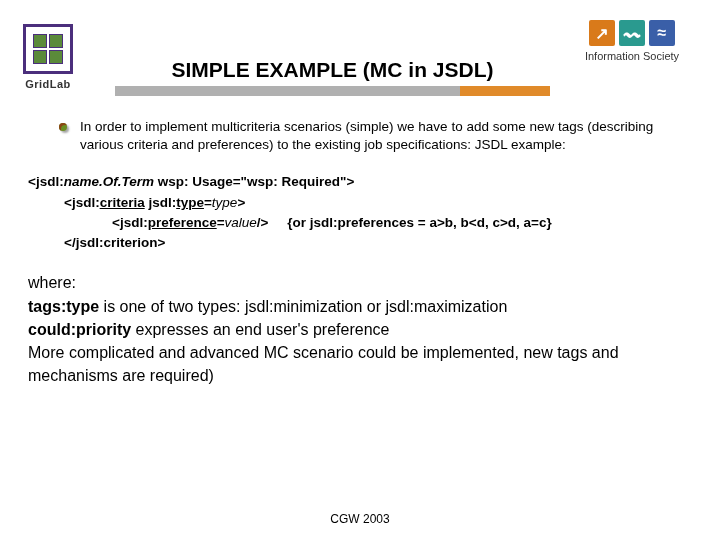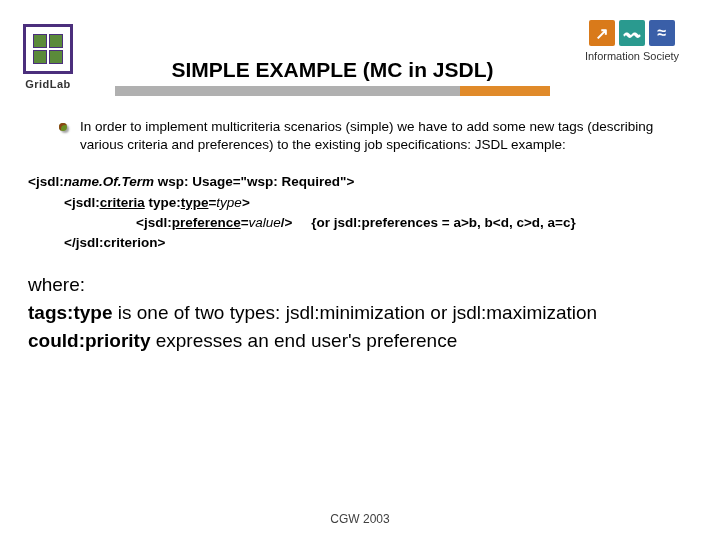--- a/index.html
+++ b/index.html
@@ -131,35 +131,35 @@
   }
   .bullet-text { flex: 1; }
   .code-block {
     margin: 0 0 18px 0;
     font-size: 13.5px;
     line-height: 1.5;
     font-family: Arial, Helvetica, sans-serif;
   }
   .code-block .l1 { margin-left: 0; }
   .code-block .l2 { margin-left: 36px; }
-  .code-block .l3 { margin-left: 108px; }
+  .code-block .l3 { margin-left: 84px; }
   .b { font-weight: bold; }
   .i { font-style: italic; }
   .where-block {
-    font-size: 19px;
+    font-size: 16px;
     line-height: 1.45;
   }
   .footer {
     position: absolute;
     bottom: 14px;
     left: 0;
     right: 0;
     text-align: center;
     font-size: 12px;
-    color: #404040;
+    color: #000000;
   }
 </style>
 </head>
 <body>
 
 <div class="header">
   <div class="logo-left">
     <div class="logo-left-box">
       <div class="logo-left-inner">
         <div></div>
@@ -194,29 +194,30 @@
   <div class="bullet-row">
     <div class="bullet-icon"></div>
     <div class="bullet-text">In order to implement multicriteria scenarios (simple) we have to add some new tags (describing various criteria and preferences) to the existing job specifications: JSDL example:</div>
   </div>
 
   <div class="code-block">
     <div class="l1">
       <span class="b">&lt;jsdl:</span><span class="b i">name.Of.Term</span><span class="b"> wsp: Usage="wsp: Required"&gt;</span>
     </div>
     <div class="l2">
-      <span class="b">&lt;jsdl:</span><span class="b" style="text-decoration:underline">criteria</span><span class="b"> type:</span><span class="b" style="text-decoration:underline">type</span><span class="b">=</span><span class="i">type</span><span class="b">&gt;</span>
+      <span class="b">&lt;jsdl:</span><span class="b" style="text-decoration:underline">criteria</span><span class="b"> jsdl:</span><span class="b" style="text-decoration:underline">type</span><span class="b">=</span><span class="i">type</span><span class="b">&gt;</span>
     </div>
     <div class="l3">
       <span class="b">&lt;jsdl:</span><span class="b" style="text-decoration:underline">preference</span><span class="b">=</span><span class="i">value</span><span class="b">/&gt;</span>&nbsp;&nbsp;&nbsp;&nbsp;&nbsp;<span class="b">{or jsdl:preferences = a&gt;b, b&lt;d, c&gt;d, a=c}</span>
     </div>
     <div class="l2 b">&lt;/jsdl:criterion&gt;</div>
   </div>
 
   <div class="where-block">
     <div>where:</div>
     <div><span class="b">tags:type</span><span> is one of two types: jsdl:minimization or jsdl:maximization</span></div>
     <div><span class="b">could:priority</span><span> expresses an end user's preference</span></div>
+    <div>More complicated and advanced MC scenario could be implemented, new tags and mechanisms are required)</div>
   </div>
 
 </div>
 
 <div class="footer">CGW 2003</div>
 
 </body></html>

